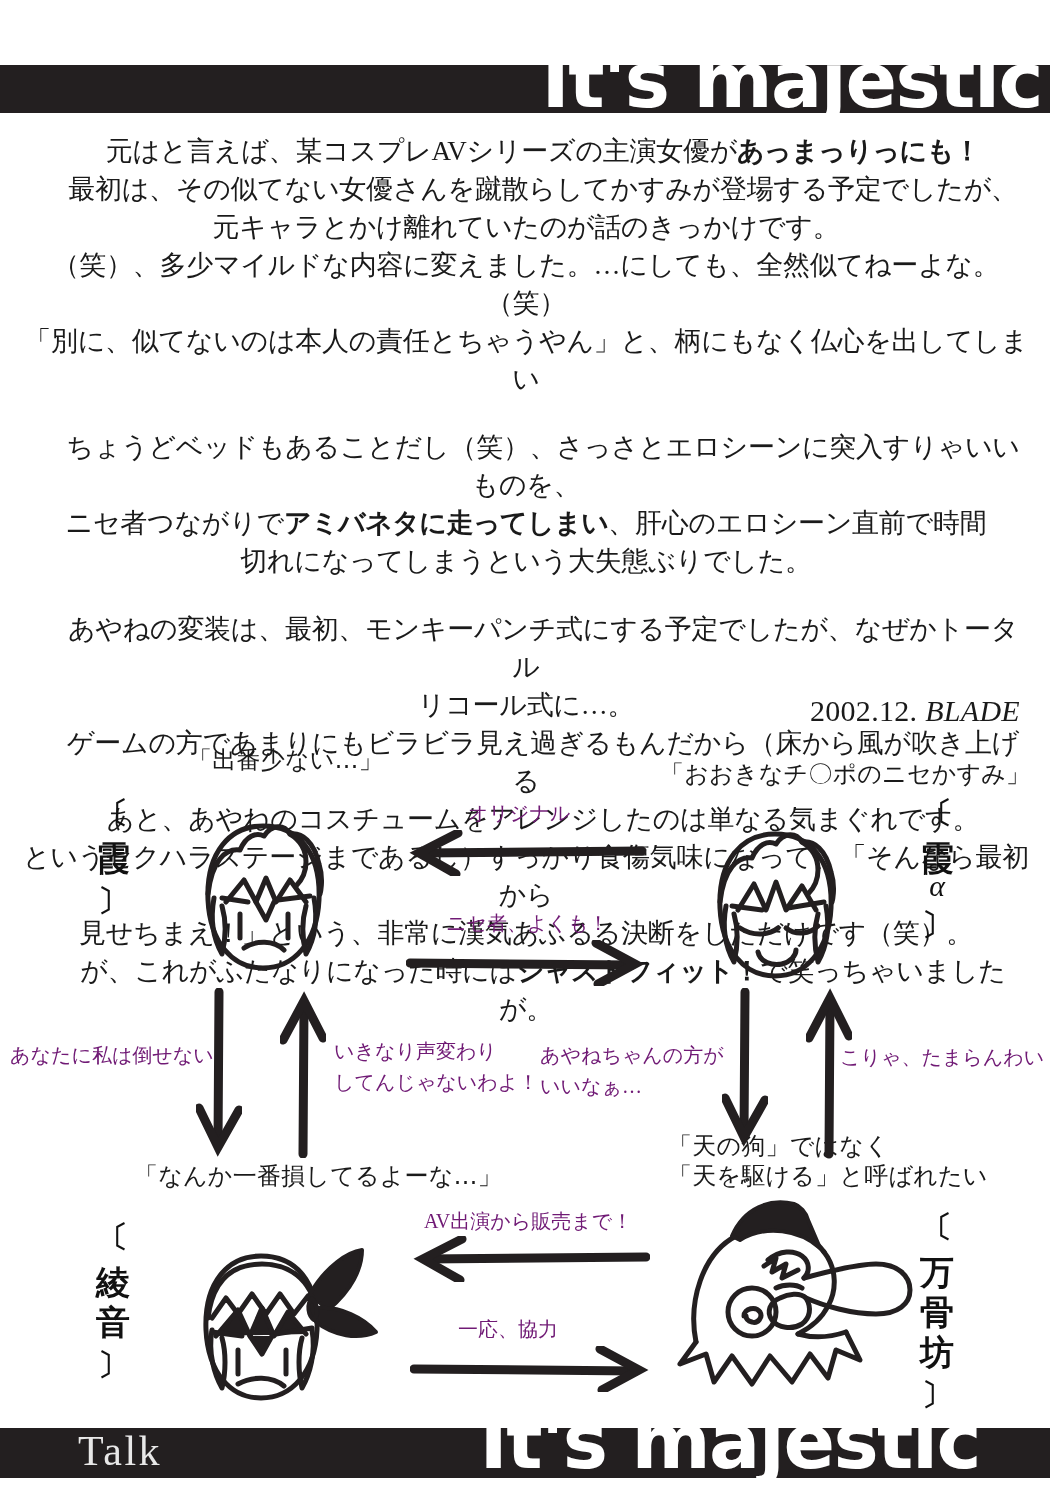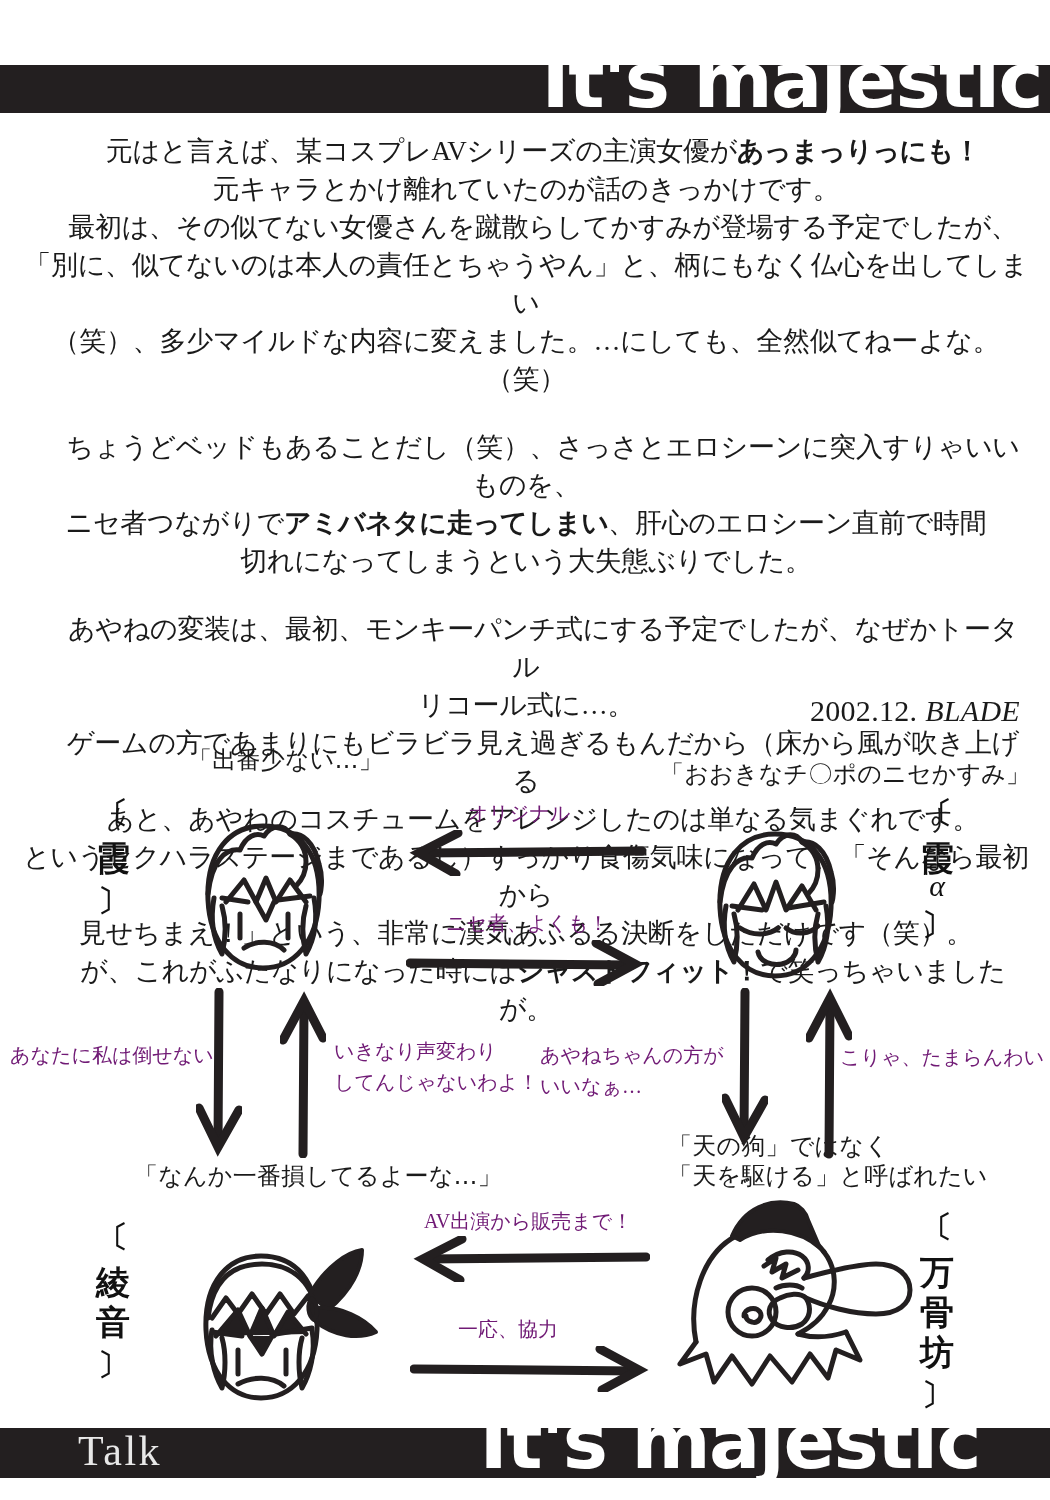--- a/index.html
+++ b/index.html
@@ -160,24 +160,24 @@
 
 <div id="page">
 
   <div class="band" id="header-band">
     <span class="band-title" id="header-title">It's majestic</span>
   </div>
 
   <div id="essay">
       <div>
         <div class="para"><span class="indent"></span><span>元はと言えば、某コスプレAVシリーズの主演女優が</span><span class="em">あっまっりっにも！</span></div>
+        <div class="para"><span class="indent"></span><span>最初は、その似てない女優さんを蹴散らしてかすみが登場する予定でしたが、</span></div>
         <div class="para"><span>元キャラとかけ離れていたのが話のきっかけです。</span></div>
-        <div class="para"><span class="indent"></span><span>最初は、その似てない女優さんを蹴散らしてかすみが登場する予定でしたが、</span></div>
+        <div class="para"><span>（笑）、多少マイルドな内容に変えました。…にしても、全然似てねーよな。（笑）</span></div>
         <div class="para"><span>「別に、似てないのは本人の責任とちゃうやん」と、柄にもなく仏心を出してしまい</span></div>
-        <div class="para"><span>（笑）、多少マイルドな内容に変えました。…にしても、全然似てねーよな。（笑）</span></div>
       </div>
       <div style="margin-top: 30px;">
         <div class="para"><span class="indent"></span><span>ちょうどベッドもあることだし（笑）、さっさとエロシーンに突入すりゃいいものを、</span></div>
         <div class="para"><span>ニセ者つながりで</span><span class="em">アミバネタに走ってしまい</span><span>、肝心のエロシーン直前で時間</span></div>
         <div class="para"><span>切れになってしまうという大失態ぶりでした。</span></div>
       </div>
       <div style="margin-top: 30px;">
         <div class="para"><span class="indent"></span><span>あやねの変装は、最初、モンキーパンチ式にする予定でしたが、なぜかトータル</span></div>
         <div class="para"><span>リコール式に…。</span></div>
         <div class="para"><span class="indent"></span><span>ゲームの方であまりにもビラビラ見え過ぎるもんだから（床から風が吹き上げる</span></div>

